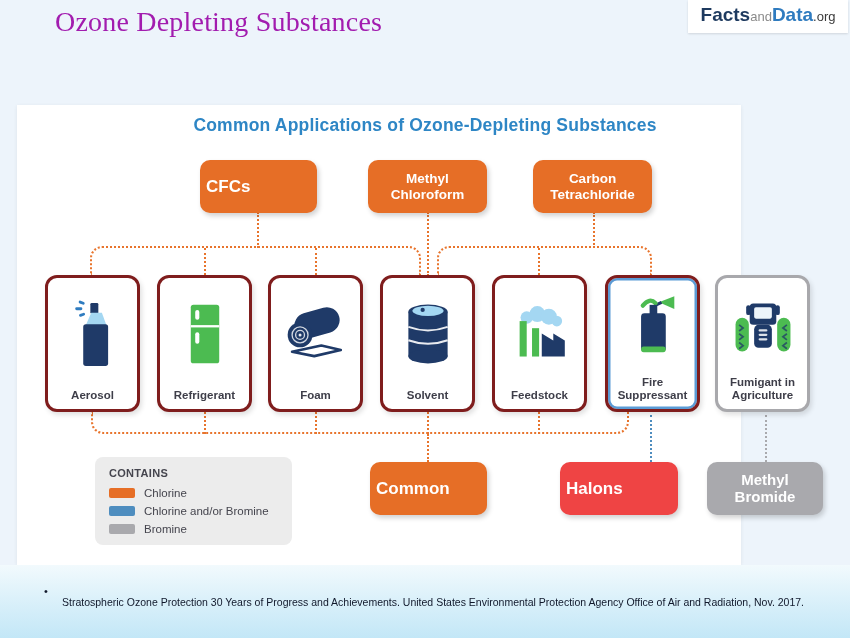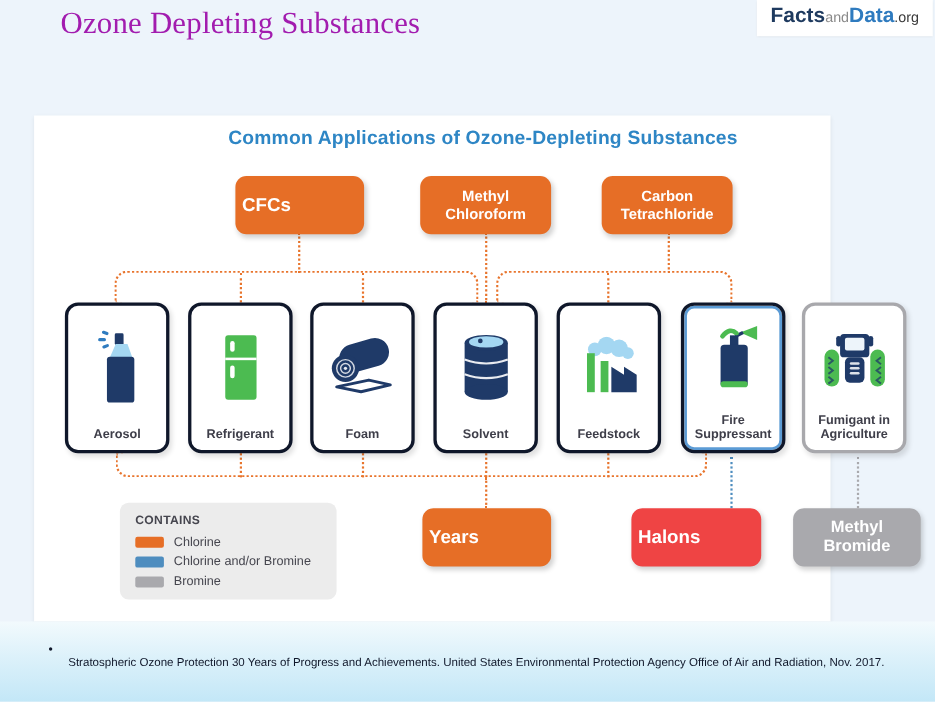--- a/index.html
+++ b/index.html
@@ -15,21 +15,21 @@
   .logo{position:absolute;left:688px;top:0;width:160px;height:33px;background:#fff;
         display:flex;align-items:baseline;justify-content:center;
         box-shadow:0 1px 2px rgba(0,0,0,.12);padding-top:4px;box-sizing:border-box;}
   .logo .b1{font-size:19px;font-weight:bold;color:#1E3A5F;}
   .logo .b2{font-size:13px;color:#8A8A8A;}
   .logo .b3{font-size:19px;font-weight:bold;color:#2F7BBF;}
   .logo .b4{font-size:13px;color:#3A3A3A;}
 
   
   .panel{position:absolute;left:17px;top:105px;width:724px;height:460px;background:#fff;
-         box-shadow:0 1px 4px rgba(0,0,0,.07);margin-left:14px;}
+         box-shadow:0 1px 4px rgba(0,0,0,.07);}
   .dg-title{position:absolute;left:0;top:10px;width:816px;text-align:center;
             font-size:17.5px;font-weight:bold;color:#2E86C5;letter-spacing:.2px;}
 
   
   .chem{position:absolute;height:53px;border-radius:10px;display:flex;align-items:center;
         justify-content:flex-start;text-align:center;color:#fff;font-weight:bold;
         line-height:1.12;box-shadow:2px 3px 5px rgba(0,0,0,.18);padding:0 6px;box-sizing:border-box;}
   .orange{background:#E66E26;}
   .blue{background:#ef4444;}
   .gray{background:#A9A9AD;}
@@ -61,21 +61,21 @@
   .st-rb{left:187px;top:307px;height:22px;}
   .st-fb{left:298px;top:307px;height:22px;}
   .st-sb{left:410px;top:307px;height:22px;}
   .st-fsb{left:521px;top:307px;height:22px;}
   .st-hcfcs{left:410px;top:329px;height:28px;}
   .st-halons{left:633px;top:310px;height:47px;border-color:#4E8DBF;}
   .st-mb{left:748px;top:310px;height:47px;border-color:#A9A9AD;}
 
   
   .card{position:absolute;top:170px;width:95px;height:137px;background:#fff;
-        border:3px solid #0f172a;border-radius:12px;box-sizing:border-box;
+        border:3px solid #7f1d1d;border-radius:12px;box-sizing:border-box;
         display:flex;flex-direction:column;align-items:center;justify-content:flex-end;
         padding-bottom:7px;box-shadow:2px 3px 5px rgba(0,0,0,.12);}
   .card .ico{flex:1;display:flex;align-items:center;justify-content:center;width:100%;}
   .card .lbl{font-size:11.5px;font-weight:bold;color:#3E3E49;text-align:center;line-height:1.12;}
   .c1{left:28px;}.c2{left:140px;}.c3{left:251px;}.c4{left:363px;}.c5{left:475px;}
   .c6{left:588px;box-shadow:inset 0 0 0 2.5px #5B9BD5,2px 3px 5px rgba(0,0,0,.12);}
   .c7{left:698px;border-color:#A8A8AC;}
 
   
   .legend{position:absolute;left:78px;top:352px;width:197px;height:88px;background:#ECECEC;
@@ -247,21 +247,21 @@
             <rect x="30" y="33" width="10" height="2.6" rx="1.3"></rect>
             <rect x="30" y="38" width="10" height="2.6" rx="1.3"></rect>
             <rect x="30" y="43" width="10" height="2.6" rx="1.3"></rect>
           </g>
         </svg>
       </div>
       <div class="lbl">Fumigant in Agriculture</div>
     </div>
 
     <div class="chem orange hcfcs">
-      <span>Years</span>
+      <span>Common</span>
     </div>
     <div class="chem blue halons">
       <span>Halons</span>
     </div>
     <div class="chem gray mb">
       <span>Methyl Bromide</span>
     </div>
 
     <div class="legend">
       <h3>CONTAINS</h3>

